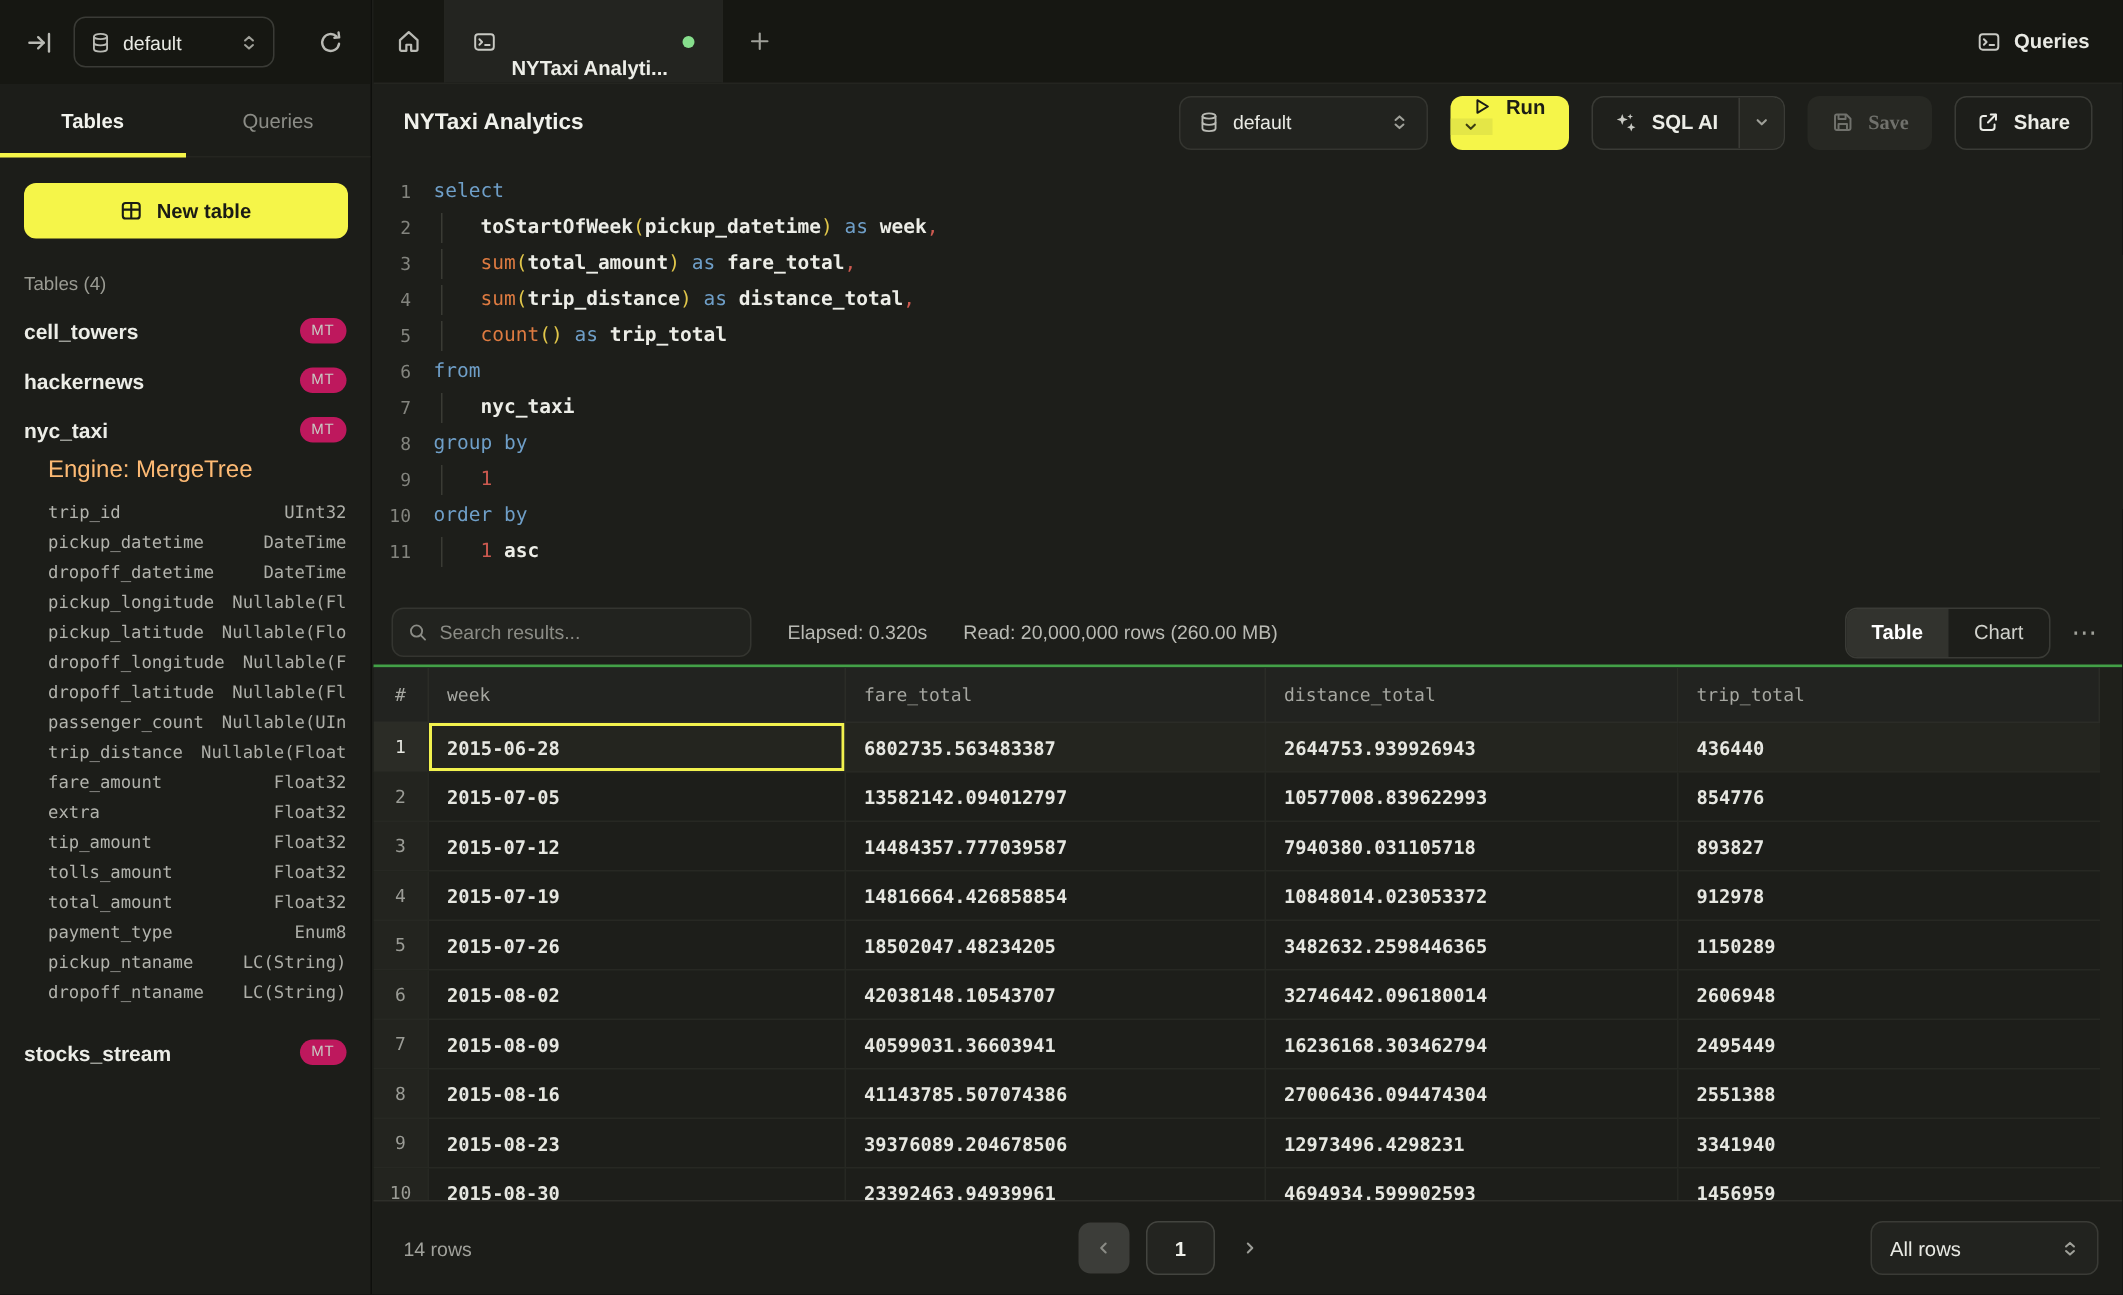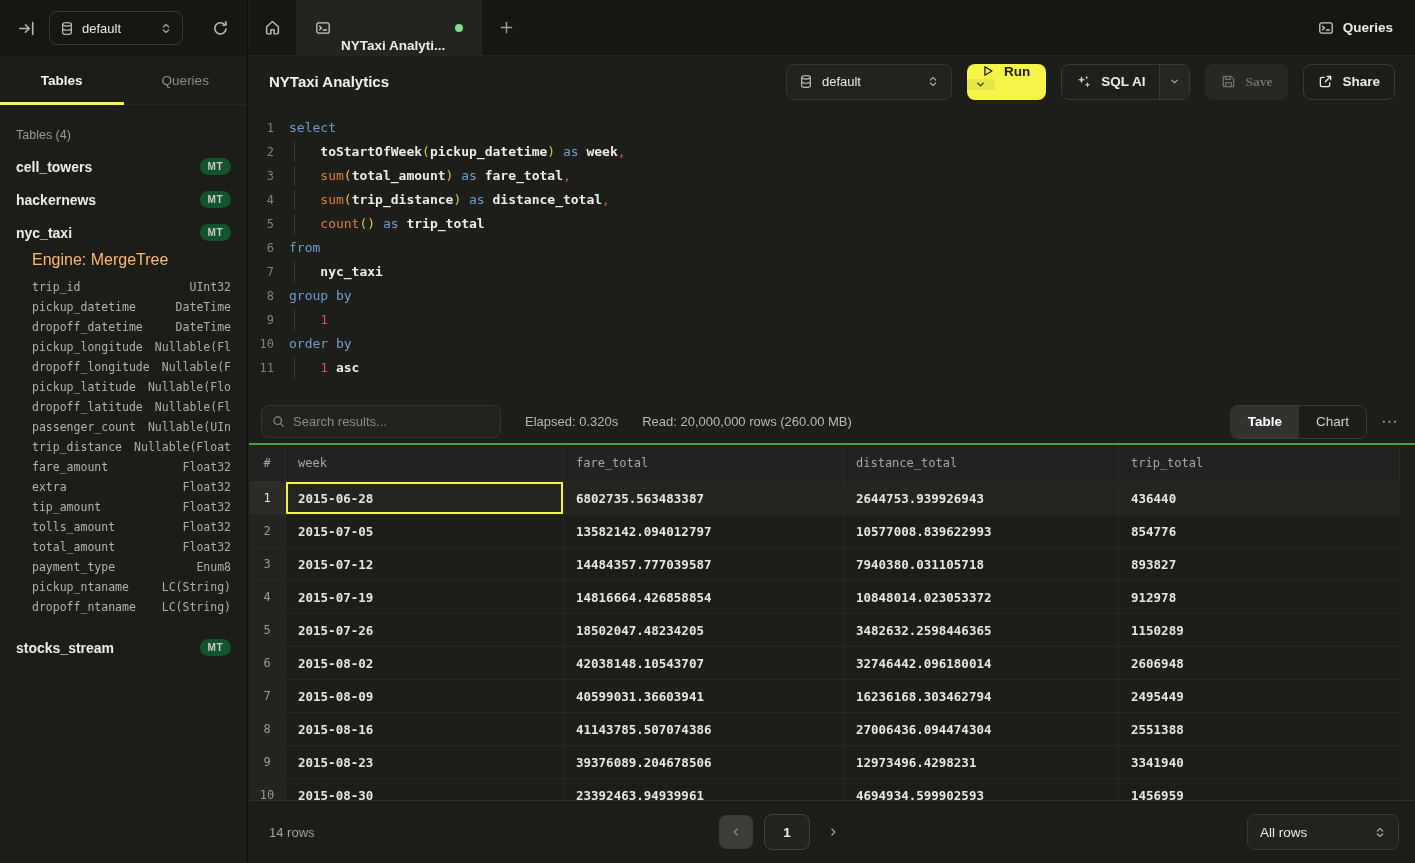--- a/index.html
+++ b/index.html
@@ -19,21 +19,21 @@
   .sb-tab { flex:1; display:flex; align-items:center; justify-content:center; font-size:13.5px; color:#8b8c86; cursor:pointer; }
   .sb-tab.active { color:#f2f3ed; font-weight:700; }
   .sb-tab-underline { position:absolute; left:0; bottom:-1px; width:124px; height:3px; background:#f5f549; }
   .new-table { margin:17px 16px 0; width:216px; height:37px; background:#f5f549; border:none; border-radius:8px; display:flex; align-items:center; justify-content:center; gap:9px; font-size:13.5px; font-weight:700; color:#1a1b15; cursor:pointer; font-family:inherit; }
   .sb-search { margin:13px 16px 0; height:36px; border:1px solid #343530; border-radius:8px; display:flex; align-items:center; padding:0 10px; gap:8px; }
   .sb-search input { background:transparent; border:none; outline:none; color:#d6d7d1; font-size:13.5px; width:100%; font-family:inherit; }
   .sb-search input::placeholder { color:#8b8c86; }
   .sb-section { margin:23px 16px 8px; font-size:12.5px; color:#9a9b93; }
   .tbl-item { height:33px; display:flex; align-items:center; padding:0 16px; cursor:pointer; }
   .tbl-item .nm { font-size:14px; font-weight:700; color:#ecede7; flex:1; }
-  .badge { background:#14532d; color:#c9cac4; font-size:10px; font-weight:700; letter-spacing:.5px; border-radius:9px; padding:3px 8px; }
+  .badge { background:#be185d; color:#c9cac4; font-size:10px; font-weight:400; letter-spacing:.5px; border-radius:9px; padding:3px 8px; }
   .engine-line { padding:2px 16px 8px 32px; font-size:16px; color:#fdba74; }
   .col-row { display:flex; justify-content:space-between; padding:0 16px 0 32px; height:20px; align-items:center; font-family:"DejaVu Sans Mono", monospace; font-size:11.5px; color:#b2b3ad; white-space:nowrap; overflow:hidden; }
   .col-row .ct { color:#adaea8; margin-left:8px; }
   .stocks { margin-top:14px; }
 
   
   .main { position:absolute; left:249px; top:0; right:0; bottom:0; display:flex; flex-direction:column; }
 
   .tabstrip { height:56px; background:#161712; border-bottom:1px solid #242520; display:flex; align-items:stretch; }
   .home-btn { width:47px; display:flex; align-items:center; justify-content:center; color:#b9bab4; cursor:pointer; }
@@ -152,20 +152,30 @@
         </span>
       </button>
     </div>
 
     <div class="sb-tabs">
       <div class="sb-tab active">Tables</div>
       <div class="sb-tab">Queries</div>
       <div class="sb-tab-underline"></div>
     </div>
 
+    <button class="new-table">
+      <span>
+        <svg width="15" height="15" viewBox="0 0 16 16" fill="none" stroke="#1a1b15" stroke-width="1.5">
+            <rect x="2" y="2.5" width="12" height="11" rx="2"></rect>
+            <path d="M2 7.2h12"></path>
+            <path d="M8 2.5v11"></path>
+          </svg>
+      </span>
+      <span>New table</span>
+    </button>
 
 
     <div class="sb-section">Tables (4)</div>
 
     <div class="tbl-item">
       <span class="nm">cell_towers</span>
       <span class="badge">MT</span>
     </div>
     <div class="tbl-item">
       <span class="nm">hackernews</span>
@@ -188,26 +198,26 @@
         </div>
       <div class="col-row">
           <span>dropoff_datetime</span>
           <span class="ct">DateTime</span>
         </div>
       <div class="col-row">
           <span>pickup_longitude</span>
           <span class="ct">Nullable(Fl</span>
         </div>
       <div class="col-row">
+          <span>pickup_latitude</span>
+          <span class="ct">Nullable(Flo</span>
+        </div>
+      <div class="col-row">
           <span>dropoff_longitude</span>
           <span class="ct">Nullable(F</span>
-        </div>
-      <div class="col-row">
-          <span>pickup_latitude</span>
-          <span class="ct">Nullable(Flo</span>
         </div>
       <div class="col-row">
           <span>dropoff_latitude</span>
           <span class="ct">Nullable(Fl</span>
         </div>
       <div class="col-row">
           <span>passenger_count</span>
           <span class="ct">Nullable(UIn</span>
         </div>
       <div class="col-row">

